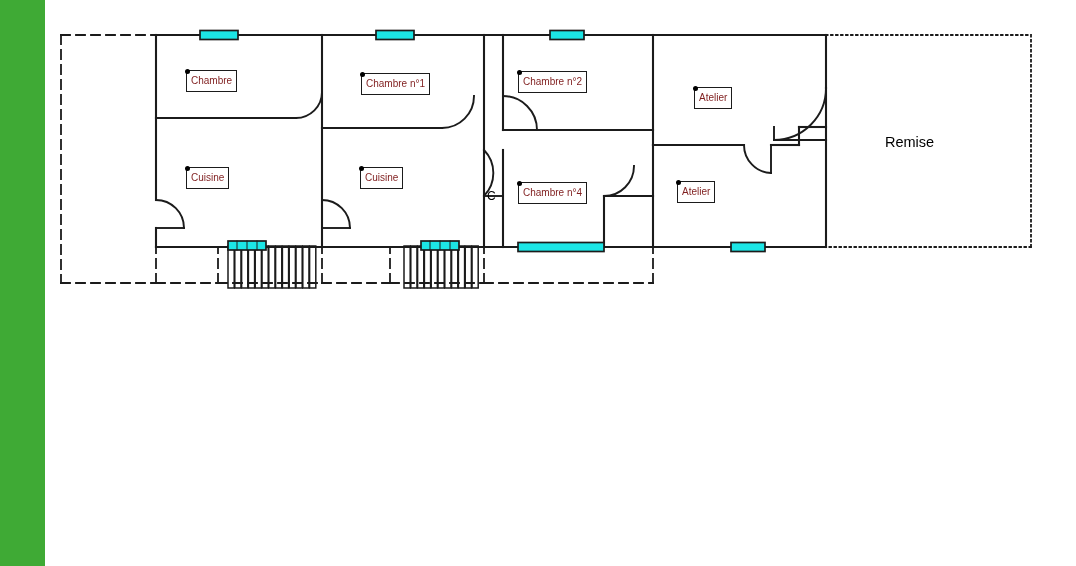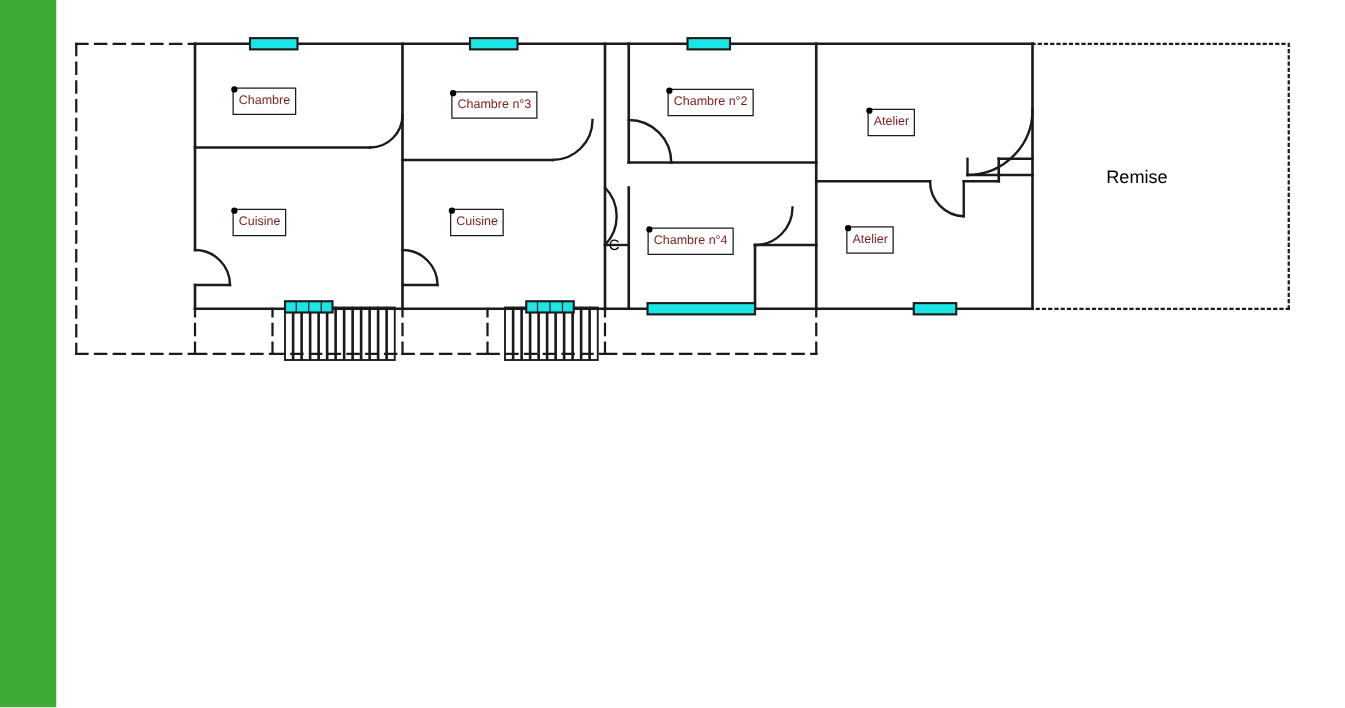--- a/index.html
+++ b/index.html
@@ -234,29 +234,29 @@
     <span>Chambre</span>
   </div>
 
   <div class="room-label" style="left:186px; top:167px;">
     <span class="anchor-dot"></span>
     <span>Cuisine</span>
   </div>
 
   <div class="room-label" style="left:361px; top:73px;">
     <span class="anchor-dot"></span>
-    <span>Chambre n°3</span>
+    <span>Chambre n°1</span>
   </div>
 
   <div class="room-label" style="left:360px; top:167px;">
     <span class="anchor-dot"></span>
     <span>Cuisine</span>
   </div>
 
-  <div class="room-label" style="left:534px; top:71px;text-align:right;">
+  <div class="room-label" style="left:518px; top:71px;text-align:right;">
     <span class="anchor-dot"></span>
     <span>Chambre n°2</span>
   </div>
 
   <div class="room-label" style="left:518px; top:182px;">
     <span class="anchor-dot"></span>
     <span>Chambre n°4</span>
   </div>
 
   <div class="room-label" style="left:694px; top:87px;">

